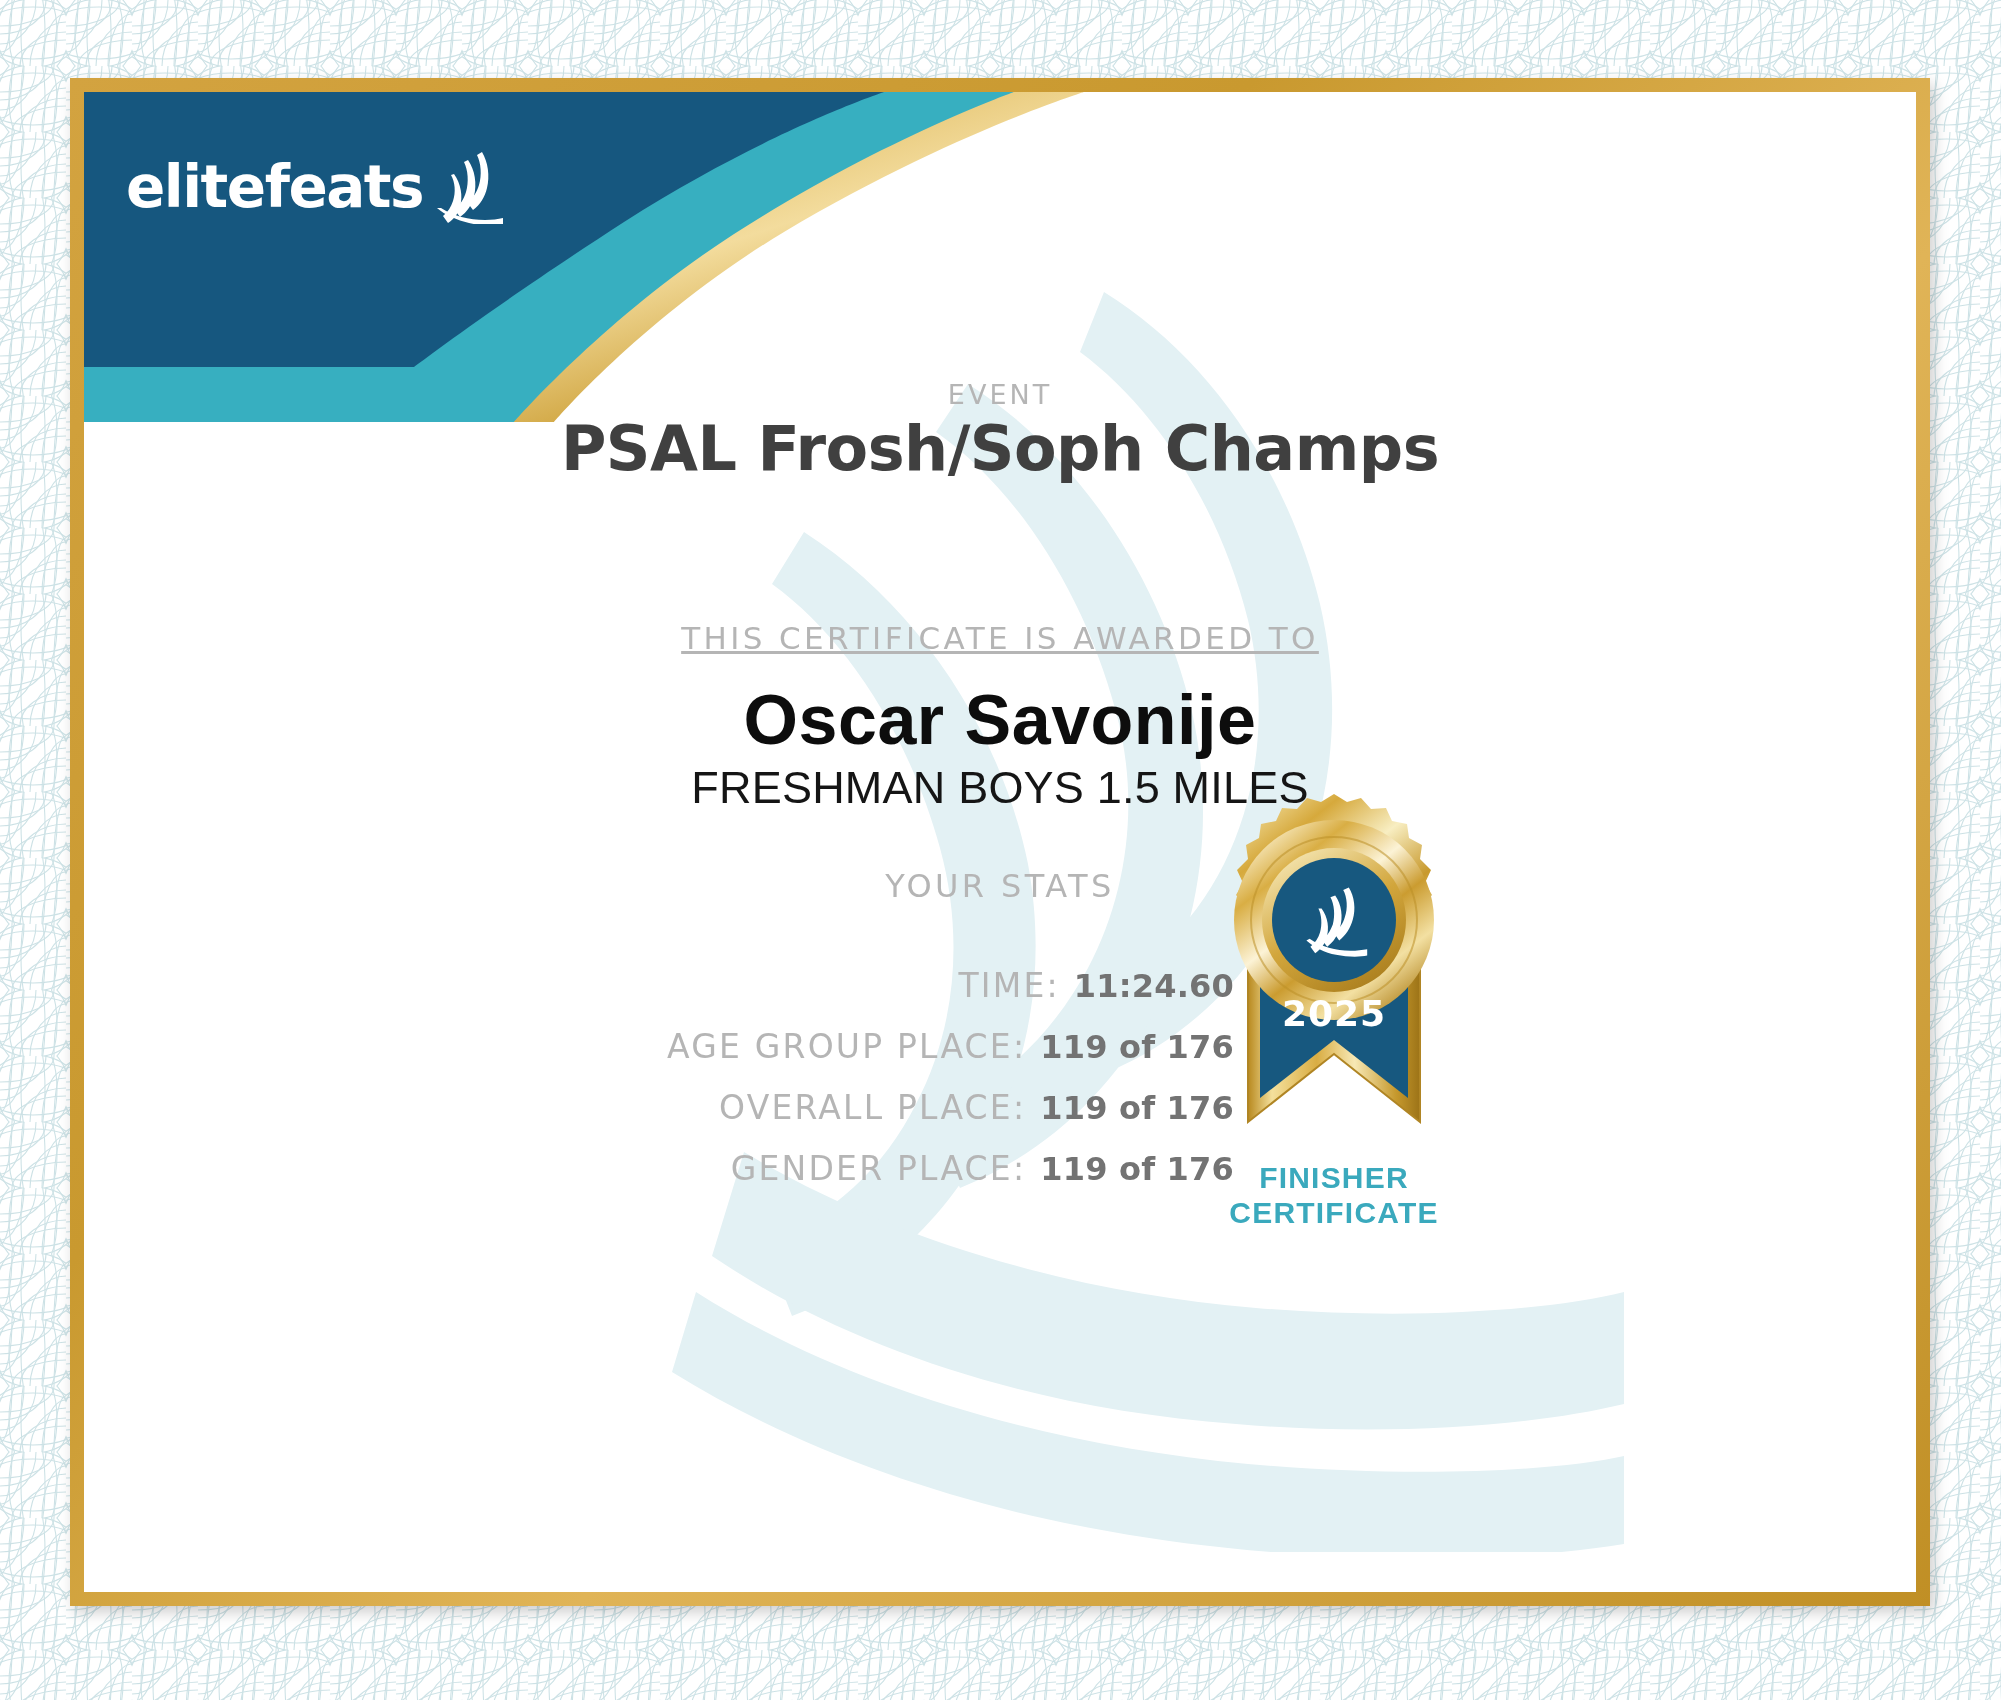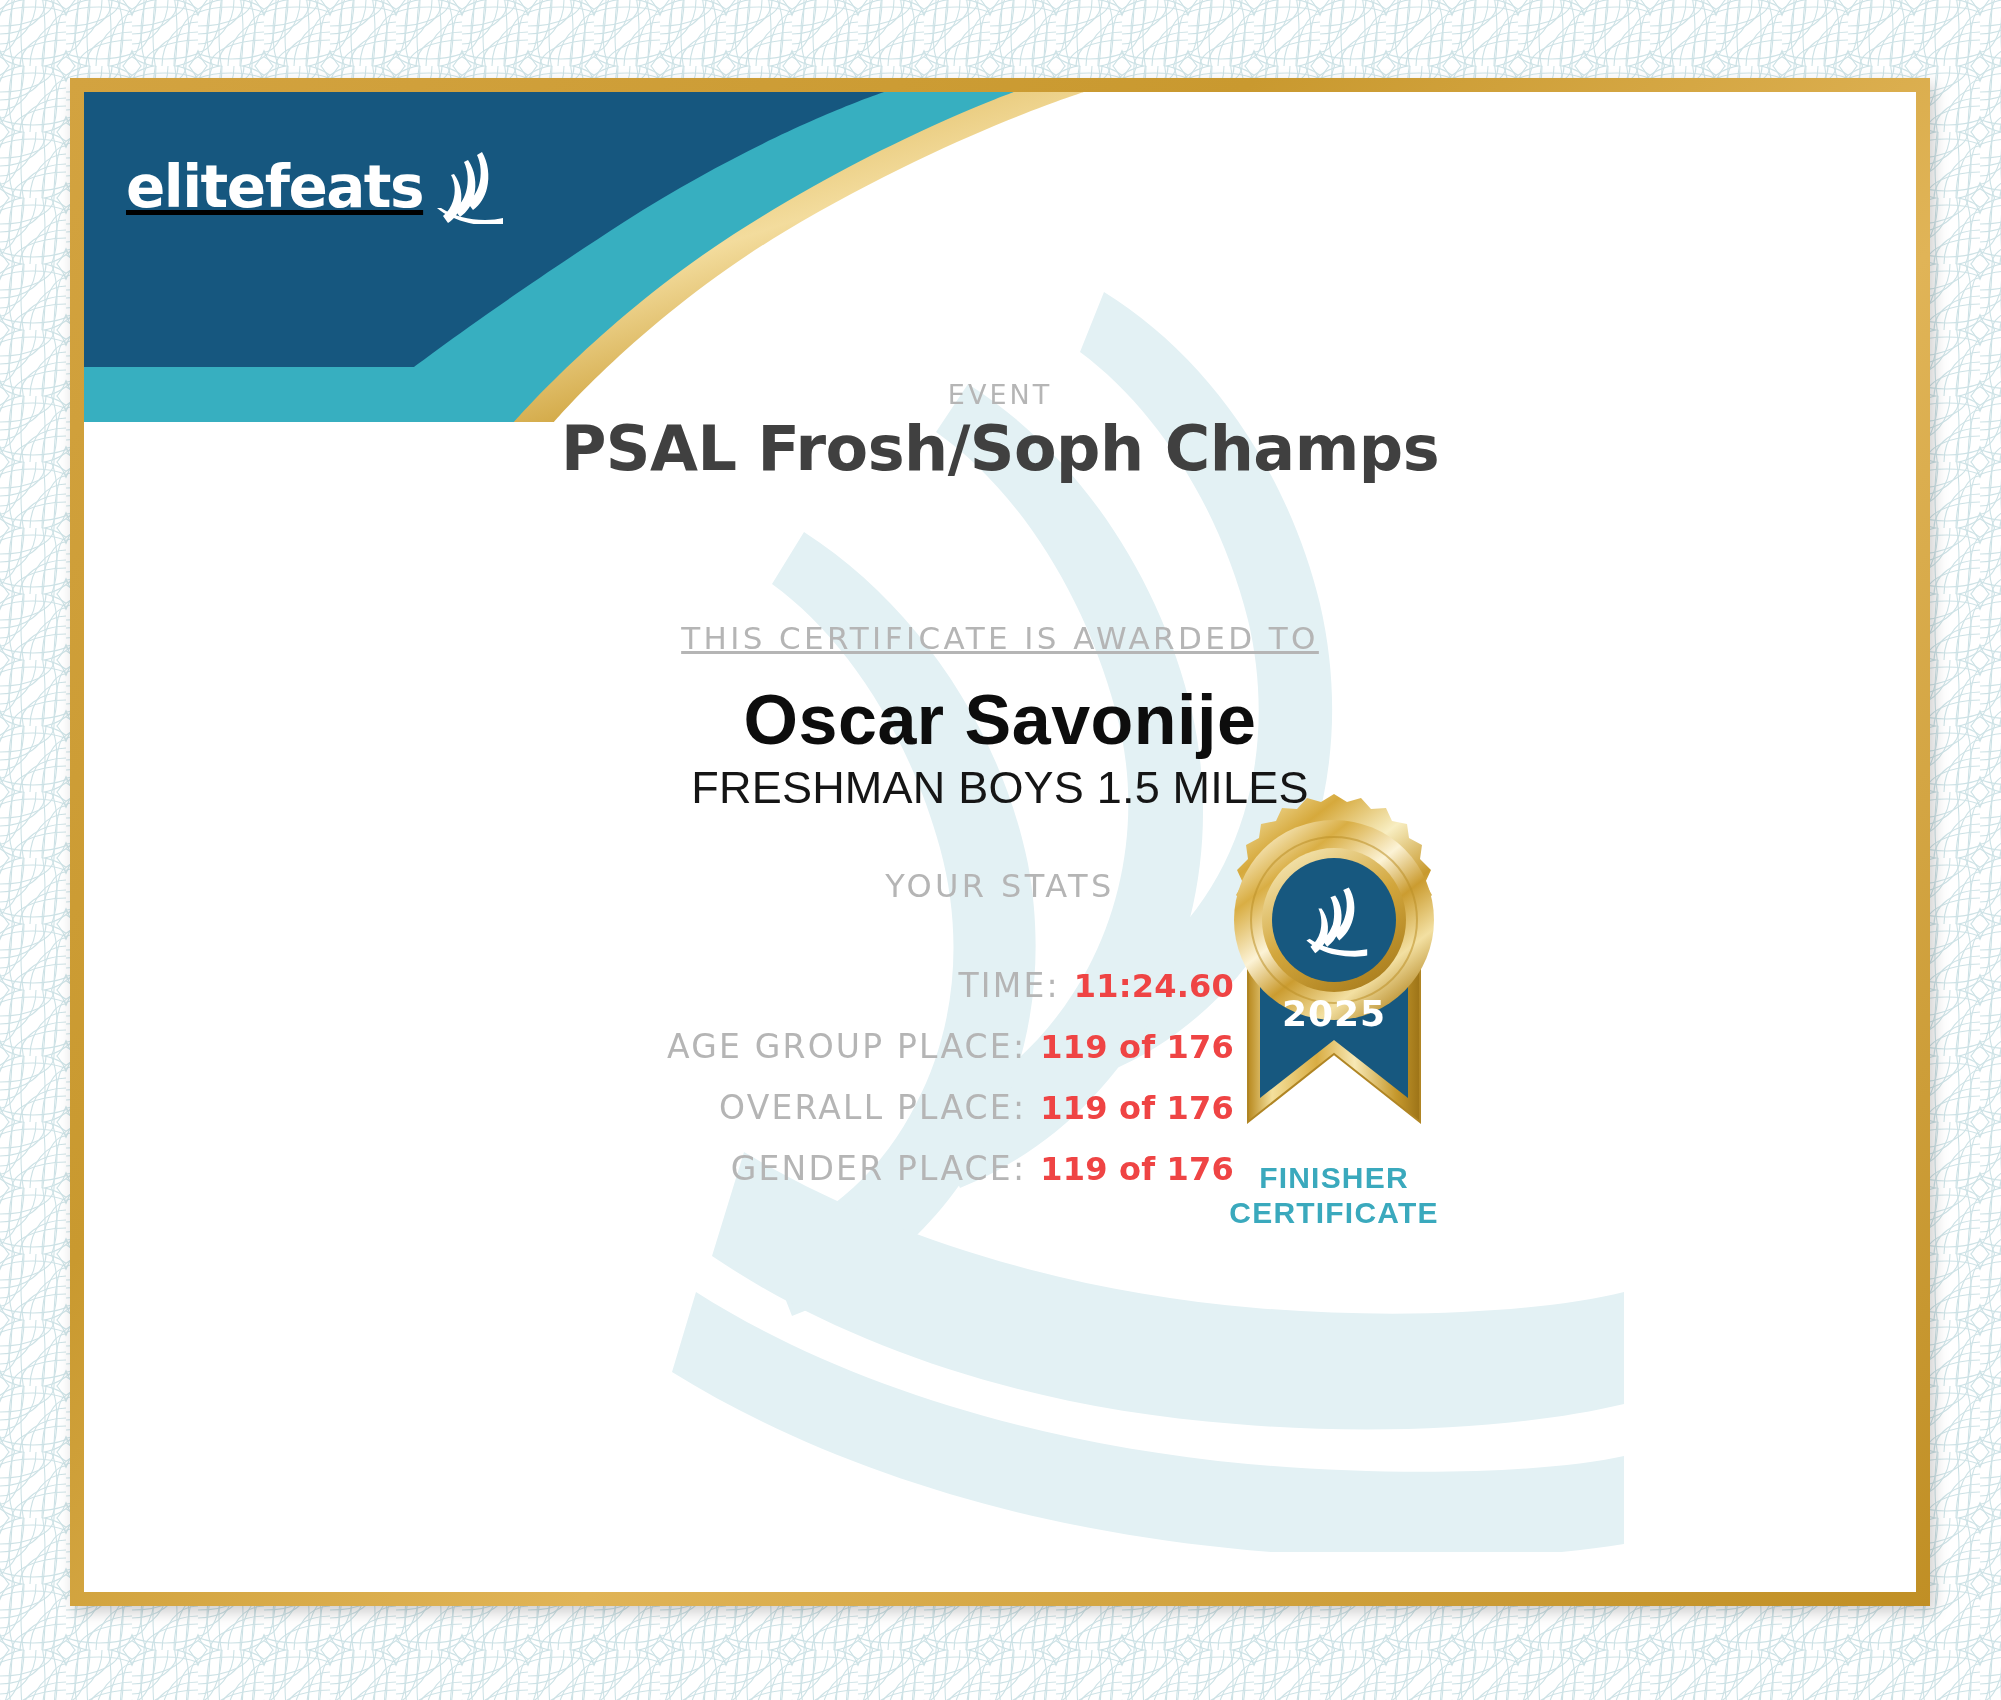--- a/index.html
+++ b/index.html
@@ -70,21 +70,20 @@
   }
 
   
   #logo {
     position: absolute;
     left: 42px;
     top: 58px;
     display: flex;
     align-items: center;
     gap: 12px;
-    text-decoration: underline;
   }
   #logo-word {
     color: #ffffff;
     font-size: 58px;
     font-weight: 700;
     letter-spacing: -1.5px;
     font-family: "DejaVu Sans", sans-serif;
     line-height: 1;
   }
 
@@ -180,21 +179,21 @@
     margin-top: 12px;
   }
   .stat-label {
     color: #b5b5b5;
     font-size: 33px;
     letter-spacing: 2.2px;
     font-family: "DejaVu Sans", sans-serif;
     font-weight: 400;
   }
   .stat-value {
-    color: #ef4444;
+    color: #737373;
     font-size: 32px;
     font-weight: 700;
     letter-spacing: 0.2px;
     margin-left: 14px;
     font-family: "DejaVu Sans", sans-serif;
   }
 
   
   #medal {
     position: absolute;

